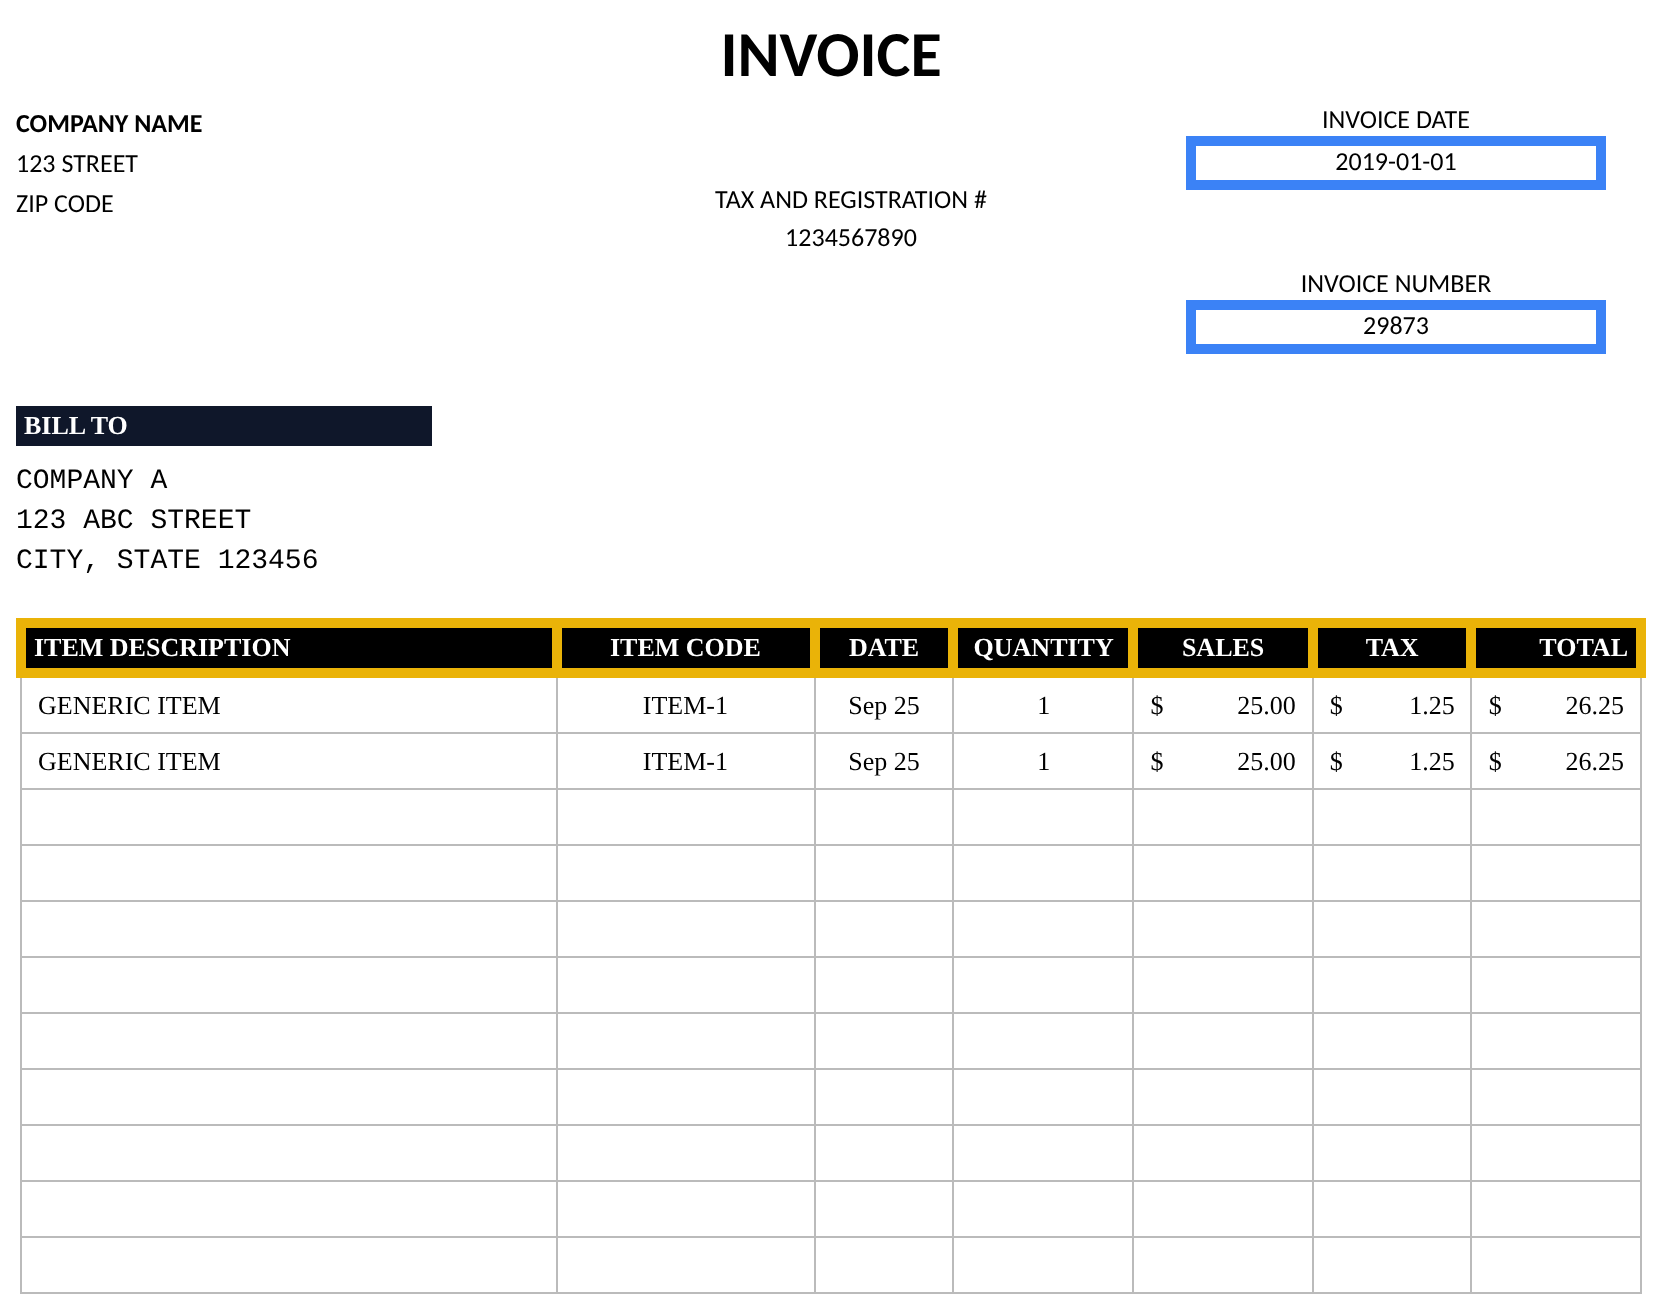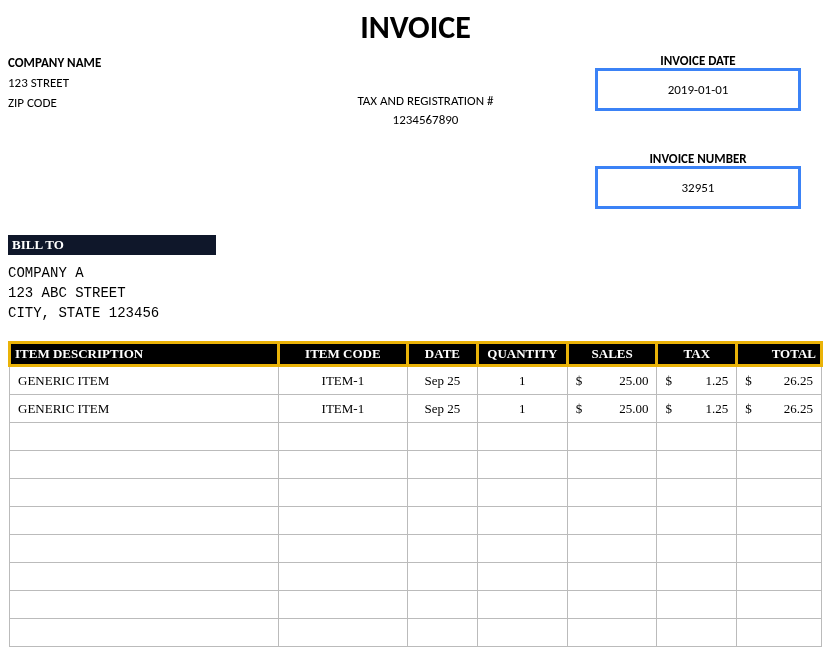--- a/index.html
+++ b/index.html
@@ -35,25 +35,25 @@
       font-family: Calibri, Arial, sans-serif;
       font-size: 13px;
       text-align: center;
     }
     .right-block {
       font-family: Calibri, Arial, sans-serif;
       font-size: 13px;
       text-align: center;
     }
     .right-label {
-      font-weight: bold;
+      font-weight: normal;
     }
     .boxed {
-      border: 3px solid #3b82f6;
-      padding: 11px 0;
+      border: 5px solid #3b82f6;
+      padding: 1px 0;
       text-align: center;
       width: 200px;
       margin: 0 auto;
     }
     .tax-label {
       margin-top: 40px;
     }
     .inv-num-label {
       margin-top: 40px;
     }
@@ -78,21 +78,21 @@
       width: 100%;
       margin-top: 18px;
       font-family: Georgia, serif;
       font-size: 13px;
     }
     table.items th {
       background: #000;
       color: #fff;
       font-weight: bold;
       padding: 2px 4px;
-      border: 3px solid #eab308;
+      border: 5px solid #eab308;
       font-family: Georgia, serif;
     }
     table.items td {
       border: 1px solid #bbb;
       padding: 4px 8px;
       height: 19px;
       vertical-align: middle;
     }
     .txt-c { text-align: center; }
     .txt-l { text-align: left; }
@@ -121,21 +121,21 @@
     <div>ZIP CODE</div>
   </div>
   <div class="center-block">
     <div class="tax-label">TAX AND REGISTRATION #</div>
     <div style="margin-top:4px;">1234567890</div>
   </div>
   <div class="right-block">
     <div class="right-label">INVOICE DATE</div>
     <div class="boxed">2019-01-01</div>
     <div class="right-label inv-num-label">INVOICE NUMBER</div>
-    <div class="boxed">32951</div>
+    <div class="boxed">29873</div>
   </div>
 </div>
 
 <div class="section-gap"></div>
 
 <div class="billto-label">BILL TO</div>
 <div class="billto-block">
   <div>COMPANY A</div>
   <div>123 ABC STREET</div>
   <div>CITY, STATE 123456</div>

